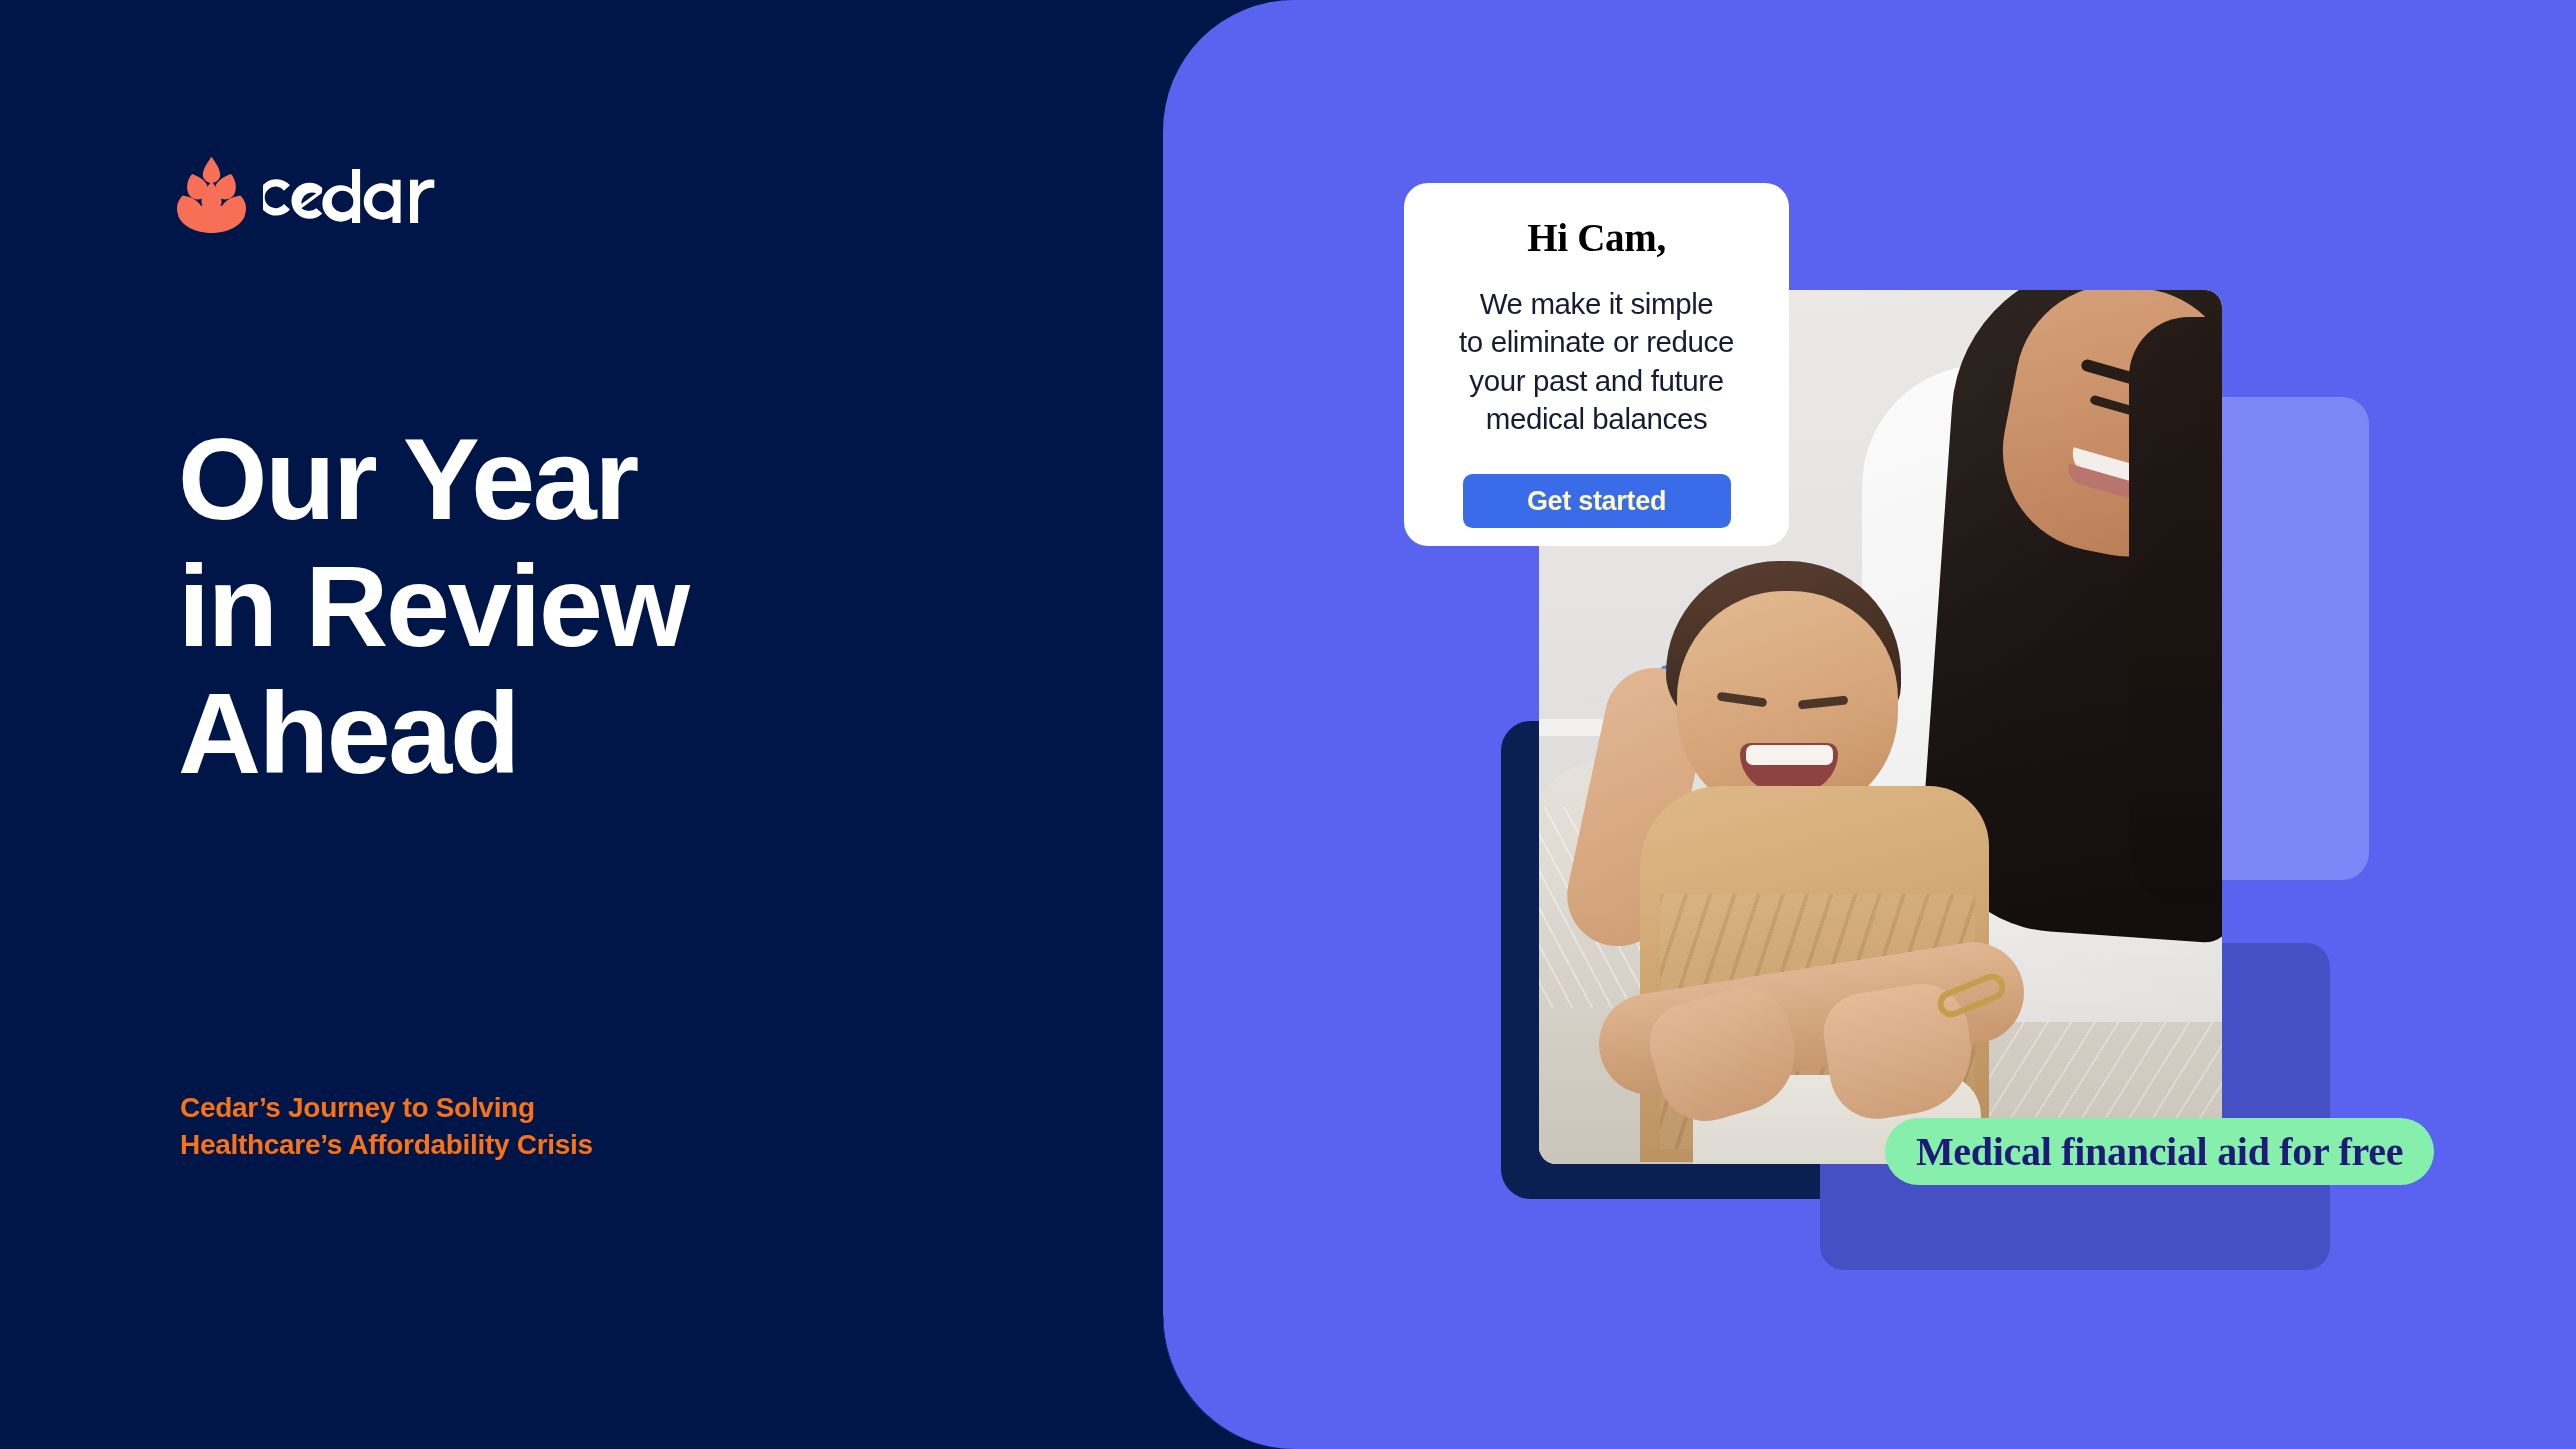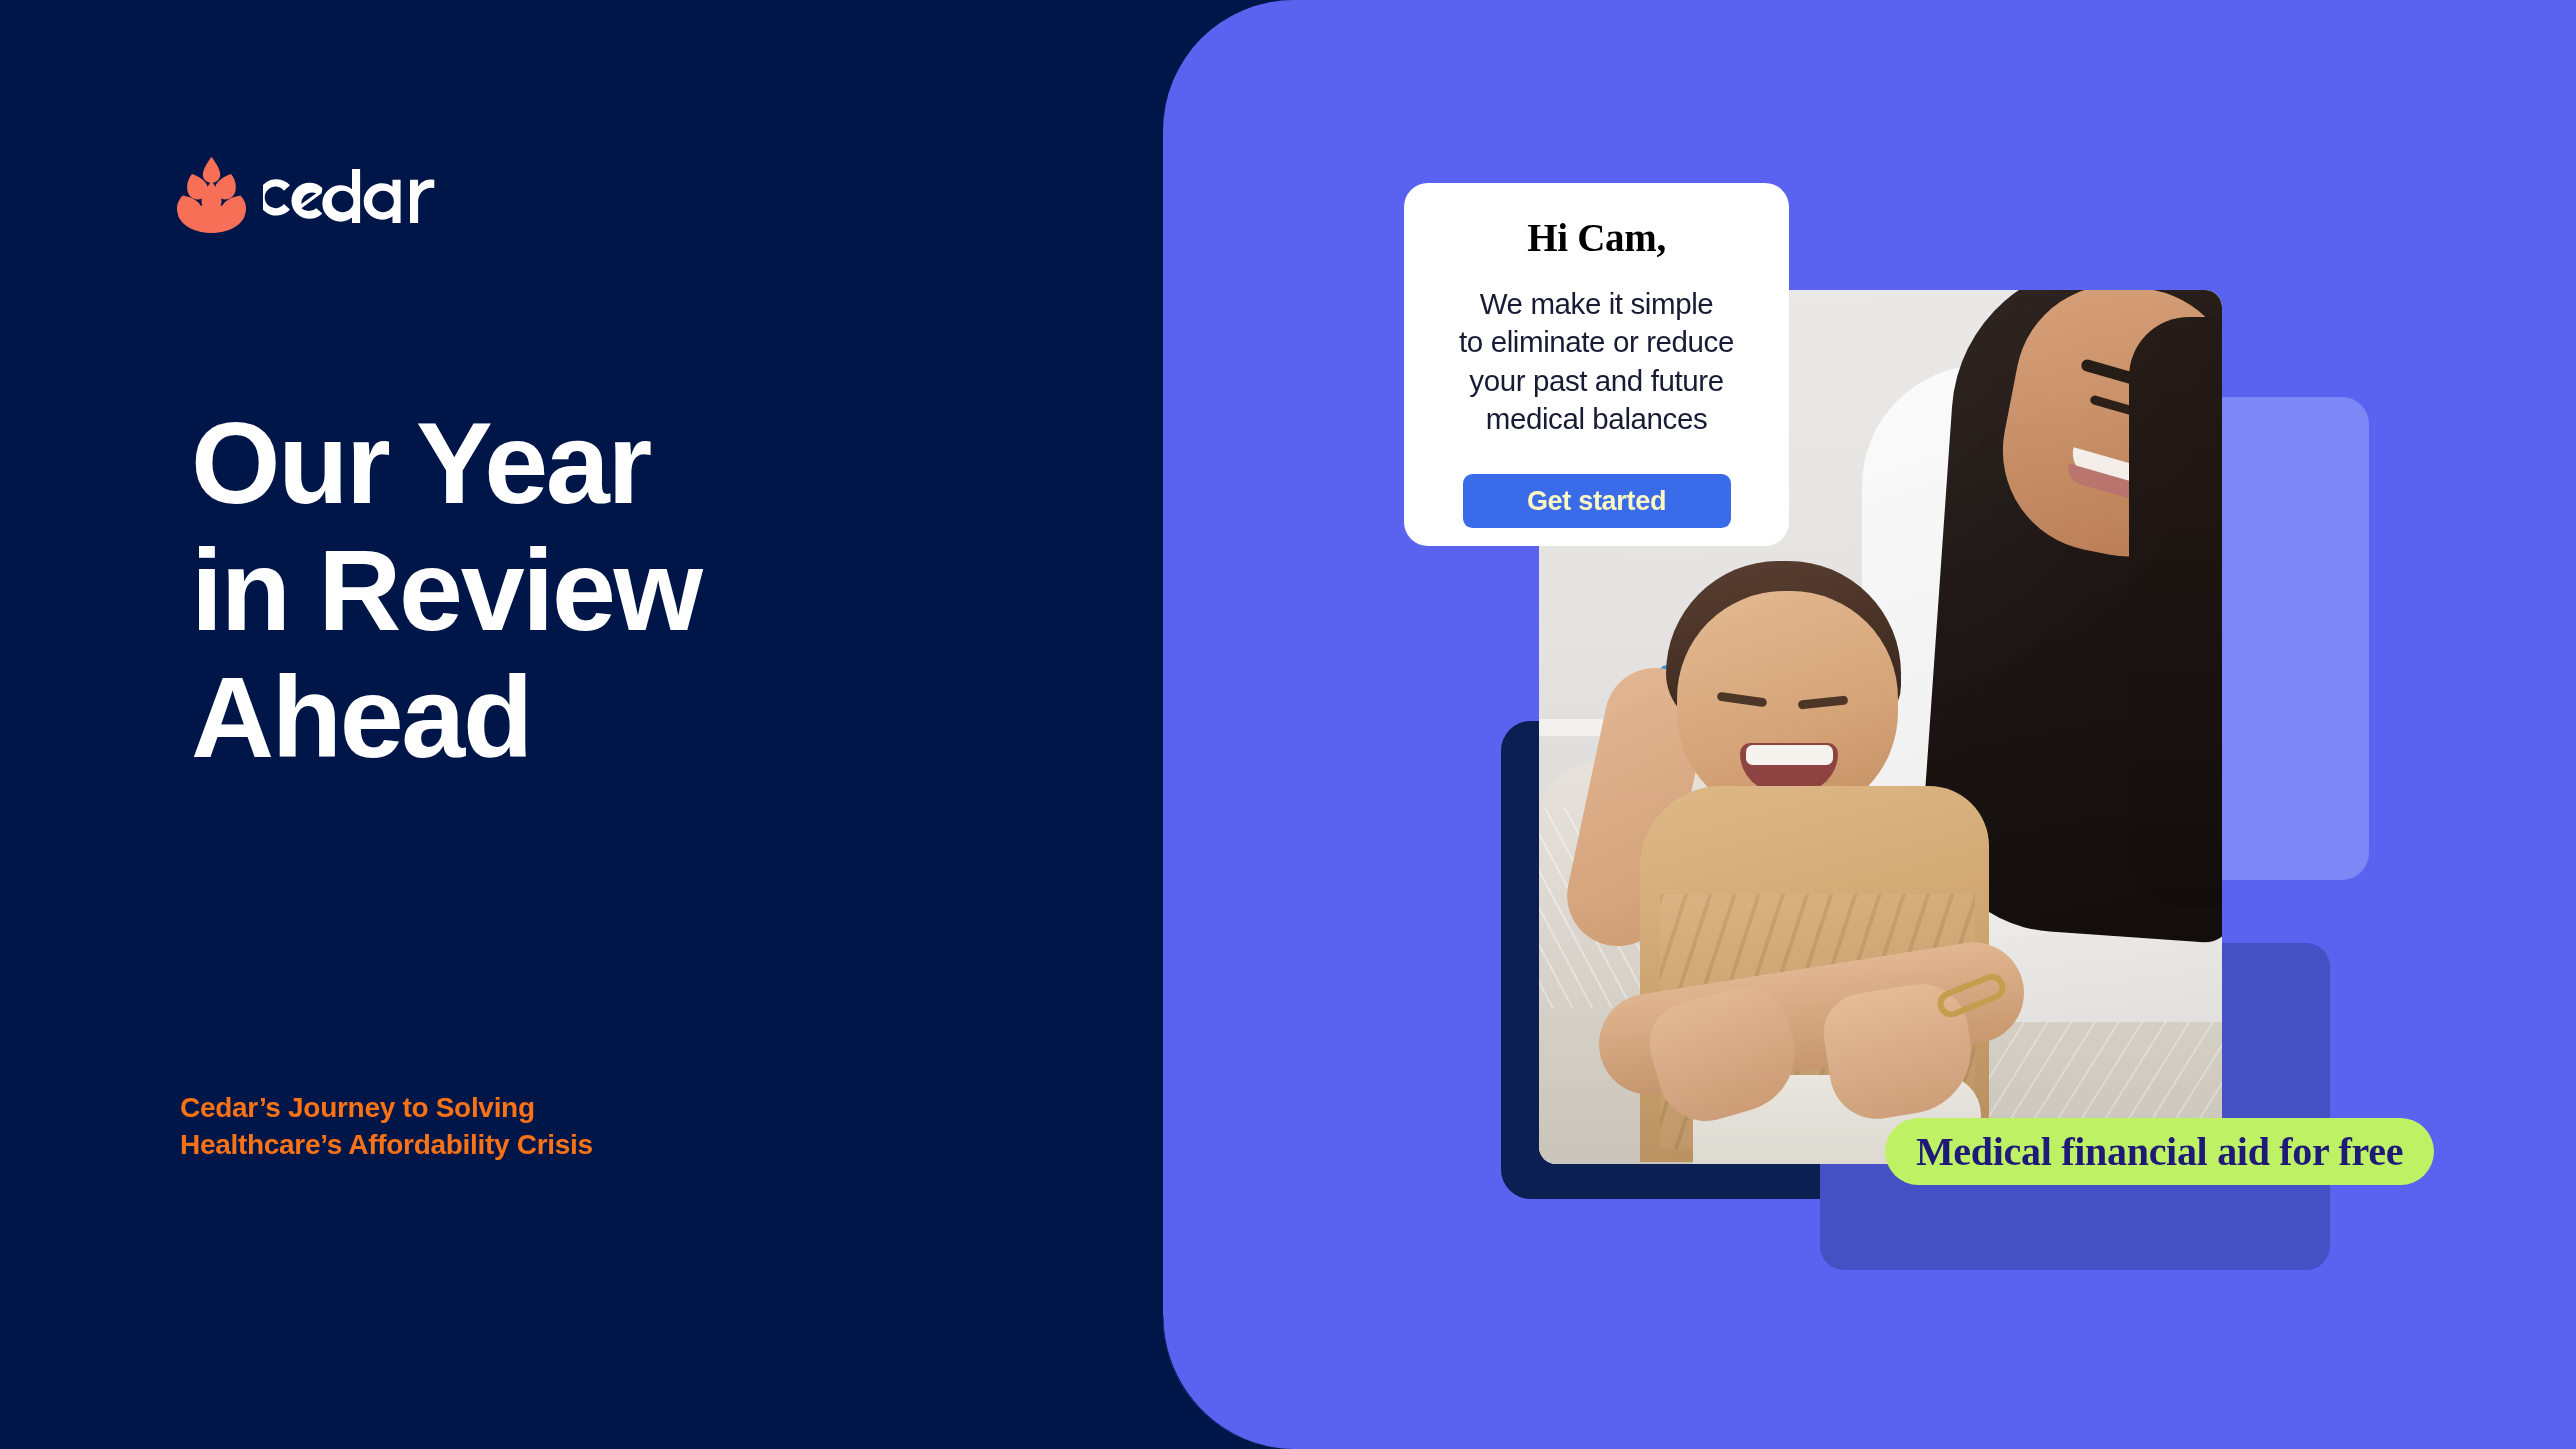--- a/index.html
+++ b/index.html
@@ -19,28 +19,27 @@
   }
 
   .logo-lockup {
     position:absolute; left:176px; top:154px;
     display:flex; align-items:center; gap:16px;
   }
   .logo-mark { width:71px; height:79px; display:block; }
   .logo-word { height:58px; display:block; }
 
   .headline {
-    position:absolute; left:178px; top:400px;
+    position:absolute; left:178px; top:416px;
     width:805px;
     color:#ffffff;
     font-weight:700;
     font-size:115px;
     line-height:1.105;
     letter-spacing:-2.3px;
-    margin-left:13px;
   }
   .headline .hl-line { display:block; white-space:nowrap; }
 
   .subhead {
     position:absolute; left:180px; top:1089px;
     width:805px;
     color:#f97316;
     font-weight:700;
     font-size:28px;
     line-height:1.33;
@@ -269,21 +268,21 @@
     font-weight:700;
     letter-spacing:-0.3px;
     cursor:pointer;
   }
 
   
   .pill-badge {
     position:absolute;
     left:722px; top:1118px;
     width:549px; height:67px;
-    background:#bef264;
+    background:#86efac;
     border-radius:34px;
     z-index:9;
     display:flex; align-items:center; justify-content:center;
   }
   .pill-badge-label {
     font-family:"Liberation Serif", serif;
     font-weight:700;
     font-size:40px;
     color:#1E1A78;
     letter-spacing:-0.3px;

